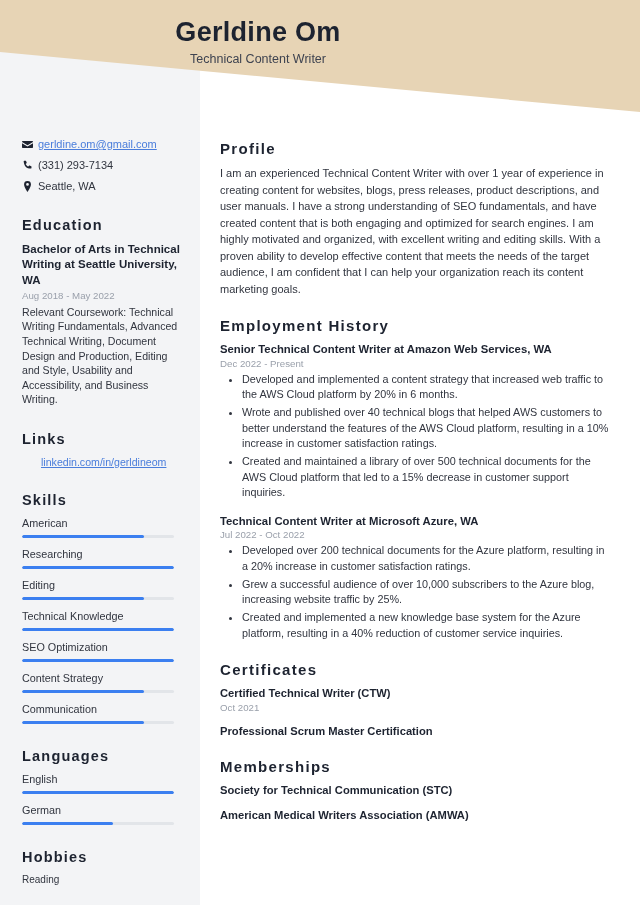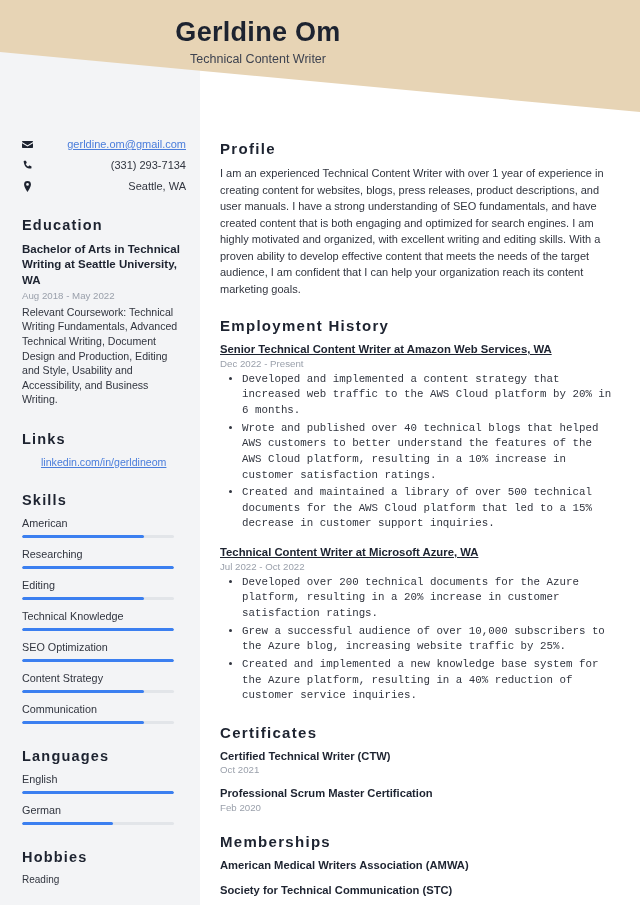--- a/index.html
+++ b/index.html
@@ -72,21 +72,20 @@
     z-index: 5;
     padding: 138px 14px 0 22px;
     box-sizing: border-box;
   }
   .contact-row {
     display: flex;
     align-items: flex-start;
     margin-bottom: 7px;
     font-size: 11px;
     color: #31353f;
-    justify-content: space-between;
   }
   .contact-ico {
     width: 16px;
     flex: 0 0 16px;
     display: flex;
     align-items: center;
     justify-content: flex-start;
     margin-top: 1px;
     color: #1d2330;
   }
@@ -184,32 +183,30 @@
     font-size: 11px;
     line-height: 1.5;
     color: #31353f;
   }
   .job { margin-bottom: 13px; }
   .job-title {
     font-size: 11.3px;
     font-weight: bold;
     color: #1d2330;
     line-height: 1.3;
-    text-decoration: underline;
   }
   .job-date {
     font-size: 9.7px;
     color: #9aa0ab;
     margin: 1px 0 3px 0;
   }
   ul.bullets {
     margin: 0;
     padding-left: 22px;
     list-style: disc;
-    font-family: Liberation Mono, monospace;
   }
   ul.bullets li {
     font-size: 10.8px;
     line-height: 1.45;
     color: #31353f;
     margin-bottom: 2px;
   }
   .cert { margin-bottom: 11px; }
   .cert-title {
     font-size: 11.2px;
@@ -388,27 +385,26 @@
 
     <div class="sec">
       <div class="main-h">Certificates</div>
       <div id="certificates-list">
           <div class="cert">
             <div class="cert-title">Certified Technical Writer (CTW)</div>
             <div class="cert-date">Oct 2021</div>
           </div>
           <div class="cert">
             <div class="cert-title">Professional Scrum Master Certification</div>
-            <div class="cert-date">Feb 2020</div>
           </div>
         </div>
     </div>
 
     <div class="sec">
       <div class="main-h">Memberships</div>
       <div id="memberships-list">
+          <div class="mem-item">Society for Technical Communication (STC)</div>
           <div class="mem-item">American Medical Writers Association (AMWA)</div>
-          <div class="mem-item">Society for Technical Communication (STC)</div>
         </div>
     </div>
 
   </div>
 </div>
 
 </body></html>

